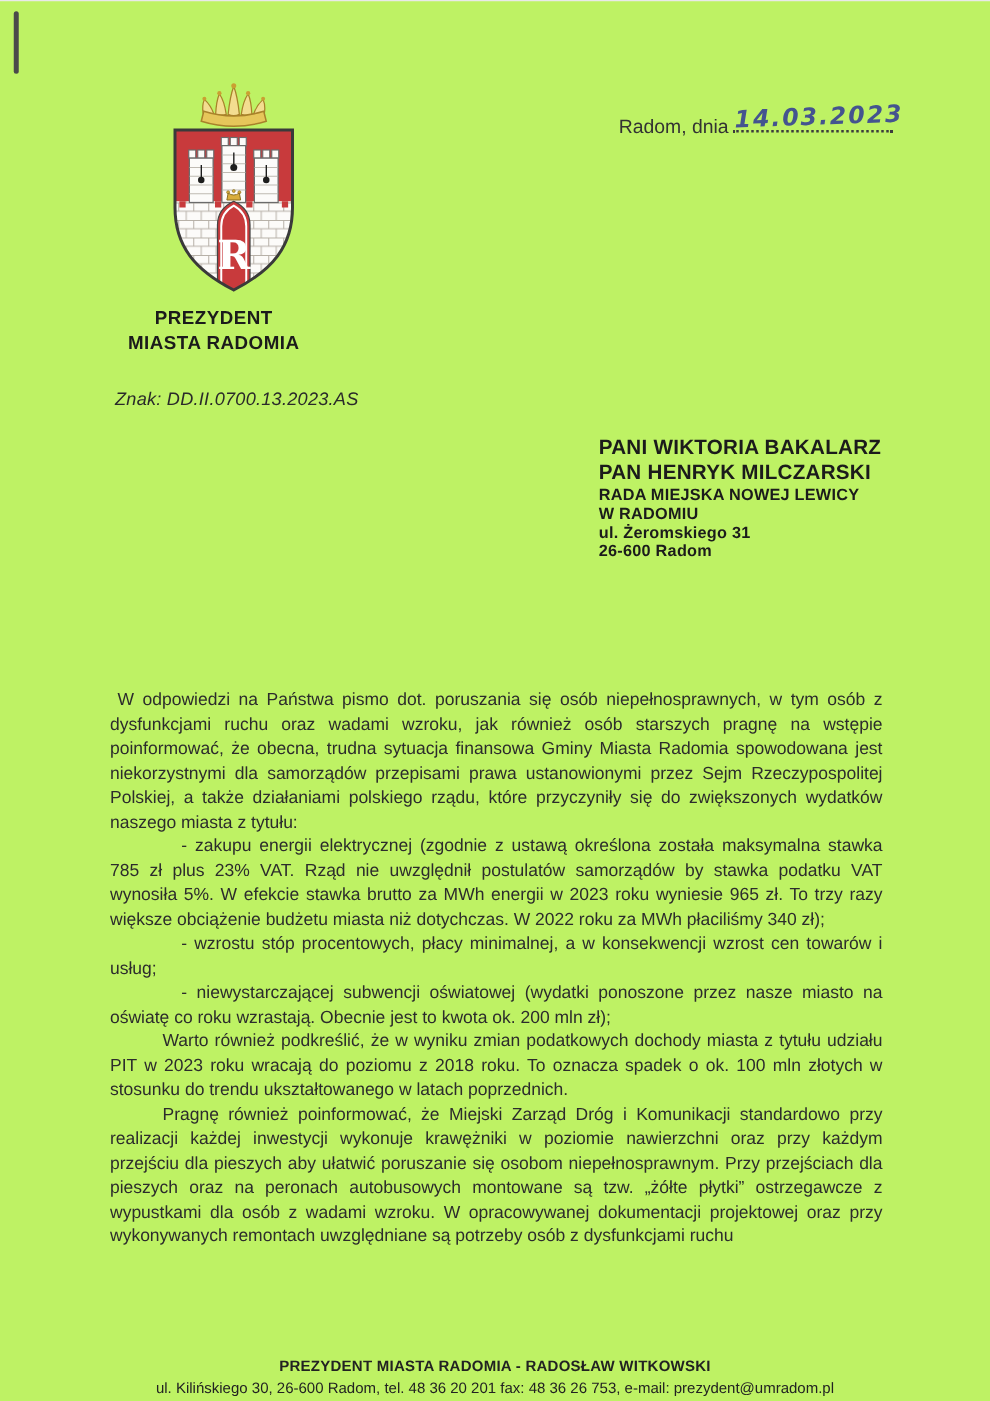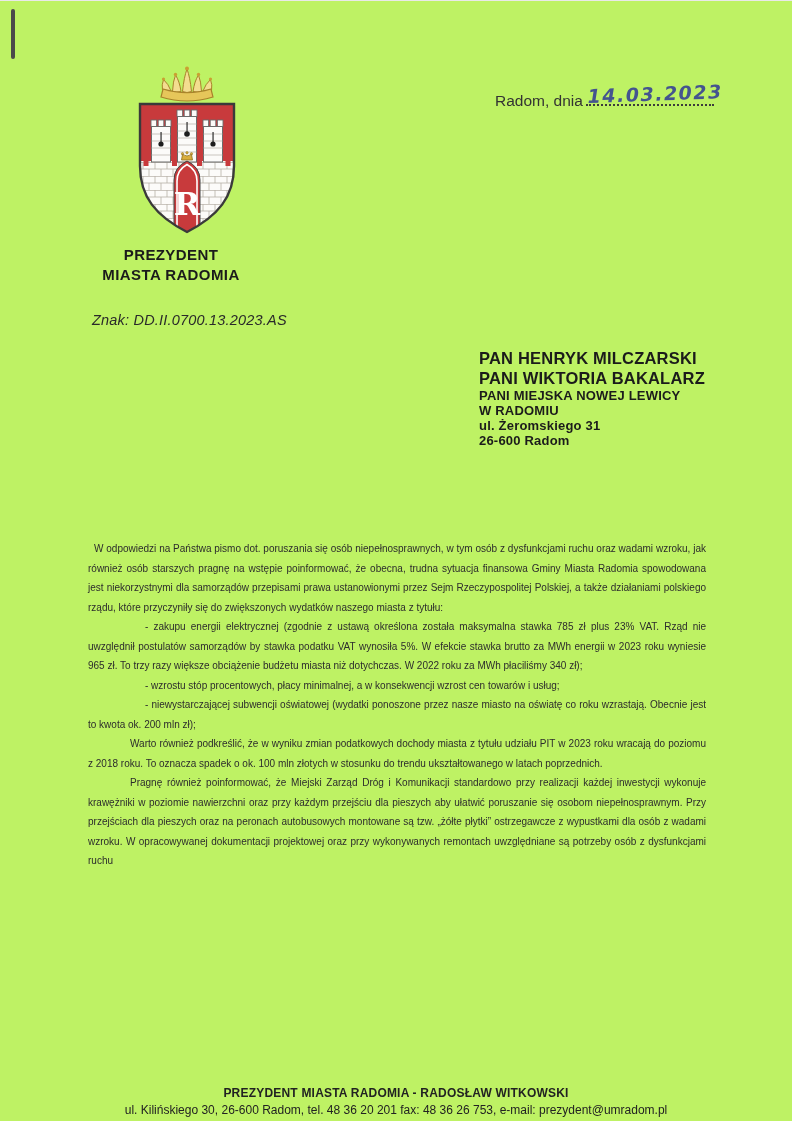--- a/index.html
+++ b/index.html
@@ -47,22 +47,22 @@
   }
   
   .recipient{
     position:absolute;top:348px;left:479px;
     color:#1b1b1b;font-weight:bold;
   }
   .recipient .lg{font-size:16.5px;line-height:19.5px;letter-spacing:0.2px;}
   .recipient .sm{font-size:13px;line-height:15px;letter-spacing:0.2px;}
   
   .body-text{
-    position:absolute;top:538px;left:88px;width:618px;
-    font-size:10px;line-height:19.5px;text-align:justify;
+    position:absolute;top:549px;left:88px;width:618px;
+    font-size:14px;line-height:19.5px;text-align:justify;
     color:#2c2c2c;
   }
   .body-text p{margin:0;padding:0;}
   .ind-first{text-indent:6px;}
   .ind-bullet{text-indent:57px;}
   .ind-para{text-indent:42px;}
   
   .footer{
     position:absolute;top:1084px;left:66px;width:660px;
     text-align:center;font-size:12px;line-height:16.5px;color:#222;
@@ -164,23 +164,23 @@
   </div>
 
   <div class="sender-title">
     <div>PREZYDENT</div>
     <div>MIASTA RADOMIA</div>
   </div>
 
   <div class="reference">Znak: DD.II.0700.13.2023.AS</div>
 
   <div class="recipient">
+    <div class="lg">PANI WIKTORIA BAKALARZ</div>
     <div class="lg">PAN HENRYK MILCZARSKI</div>
-    <div class="lg">PANI WIKTORIA BAKALARZ</div>
-    <div class="sm">PANI MIEJSKA NOWEJ LEWICY</div>
+    <div class="sm">RADA MIEJSKA NOWEJ LEWICY</div>
     <div class="sm">W RADOMIU</div>
     <div class="sm">ul. Żeromskiego 31</div>
     <div class="sm">26-600 Radom</div>
   </div>
 
   <div class="body-text">
     <p class="ind-first">W odpowiedzi na Państwa pismo dot. poruszania się osób niepełnosprawnych, w tym osób z dysfunkcjami ruchu oraz wadami wzroku, jak również osób starszych pragnę na wstępie poinformować, że obecna, trudna sytuacja finansowa Gminy Miasta Radomia spowodowana jest niekorzystnymi dla samorządów przepisami prawa ustanowionymi przez Sejm Rzeczypospolitej Polskiej, a także działaniami polskiego rządu, które przyczyniły się do zwiększonych wydatków naszego miasta z tytułu:</p>
     <p class="ind-bullet">- zakupu energii elektrycznej (zgodnie z ustawą określona została maksymalna stawka 785 zł plus 23% VAT. Rząd nie uwzględnił postulatów samorządów by stawka podatku VAT wynosiła 5%. W efekcie stawka brutto za MWh energii w 2023 roku wyniesie 965 zł. To trzy razy większe obciążenie budżetu miasta niż dotychczas. W 2022 roku za MWh płaciliśmy 340 zł);</p>
     <p class="ind-bullet">- wzrostu stóp procentowych, płacy minimalnej, a w konsekwencji wzrost cen towarów i usług;</p>
     <p class="ind-bullet">- niewystarczającej subwencji oświatowej (wydatki ponoszone przez nasze miasto na oświatę co roku wzrastają. Obecnie jest to kwota ok. 200 mln zł);</p>

